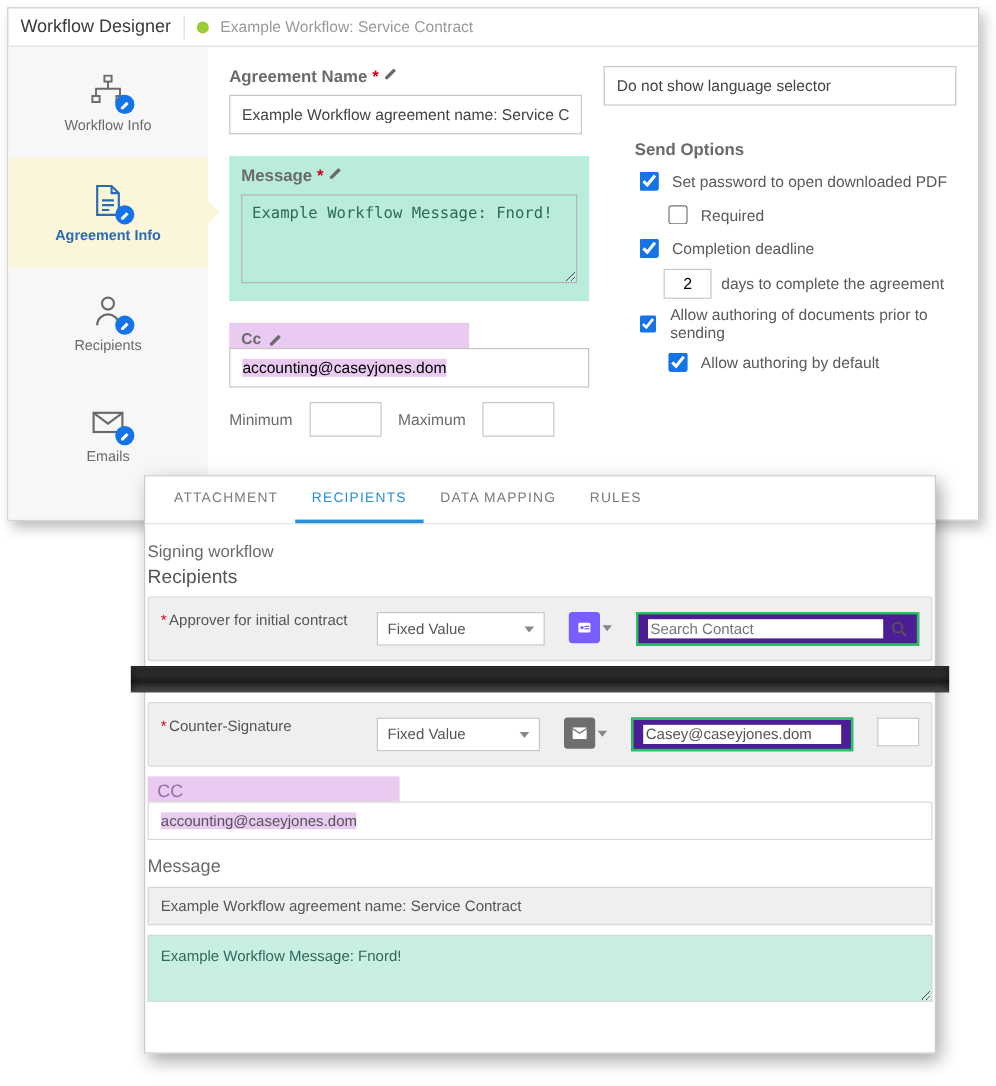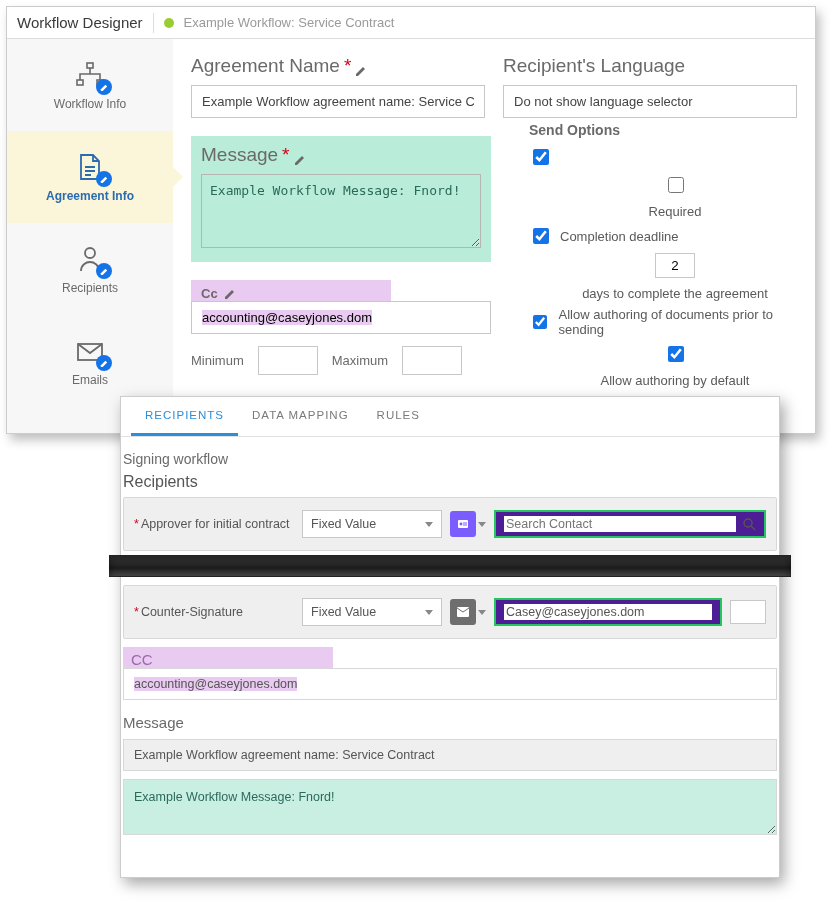--- a/index.html
+++ b/index.html
@@ -59,38 +59,38 @@
     position:absolute; right:-4px; bottom:-4px;
     width:16px; height:16px; border-radius:50%;
     background:#1473e6; display:flex; align-items:center; justify-content:center;
   }
   .badge svg { width:9px; height:9px; fill:#fff; }
   .main1 {
     flex:1; padding:16px 18px; position:relative;
   }
   .row { display:flex; gap:18px; }
   .col { flex:1; }
-  .fieldlabel { font-size:19px; color:#6a6a6a; font-weight:normal; margin-bottom:8px; display:flex; align-items:flex-end; gap:4px;}
+  .fieldlabel { font-size:14px; color:#6a6a6a; font-weight:bold; margin-bottom:8px; display:flex; align-items:flex-start; gap:4px;}
   .req { color:#d0021b; }
   .pencil { color:#6a6a6a; font-size:12px; cursor:pointer; }
   .txtinput {
     width:100%; border:1px solid #c7c7c7; padding:8px 10px; font-size:13px; color:#444;
   }
   .msg-wrap { background:#b9edd9; padding:8px 10px 10px 10px; margin-top:14px; width:300px;}
   .msg-ta { width:100%; height:74px; border:1px solid #b5b5b5; padding:8px; font-size:13px; color:#2b6a5b; resize:both; background:#b9edd9;}
   .cc-wrap { background:#e9caf0; padding:6px 10px 0 10px; margin-top:18px; width:200px;}
   .cc-label { font-size:13px; color:#6a6a6a; font-weight:bold; display:flex; gap:6px; align-items:center;}
   .cc-input-inner { border:1px solid #c7c7c7; padding:8px 10px; font-size:13px; width:300px; }
   .cc-input-inner span.hl { background:#e9caf0; }
   .minmax { display:flex; gap:14px; margin-top:12px; font-size:13px; color:#6a6a6a; align-items:center;}
   .minmax input { width:60px; border:1px solid #c7c7c7; padding:6px; }
   .send-opts { font-size:13px; color:#5a5a5a; }
   .send-opts h4 { font-size:14px; color:#6a6a6a; margin:0 0 8px 0; font-weight:bold;}
   .opt-row { display:flex; align-items:center; gap:8px; margin:6px 0; }
-  .opt-row.indent { margin-left:24px;flex-direction:column; }
+  .opt-row.indent { margin-left:24px; }
   .chk { width:16px; height:16px; accent-color:#1473e6; }
   .daysinput { width:40px; border:1px solid #c7c7c7; padding:4px; text-align:center; }
 
   
   .panel2 {
     position:absolute; left:120px; top:396px;
     width:660px; height:482px;
     background:#fff; border:1px solid #ccc;
     box-shadow: 4px 6px 14px rgba(0,0,0,0.35);
   }
@@ -100,21 +100,21 @@
   .tab {
     padding:12px 14px; font-size:11.5px; letter-spacing:1px; color:#7a7a7a; cursor:pointer;
     border-bottom:3px solid transparent;
   }
   .tab.active { color:#2b8ed8; border-bottom-color:#2b8ed8; }
   .p2-body { padding:10px 2px; }
   .p2-h { font-size:14px; color:#6a6a6a; margin:4px 0 6px 0;}
   .recipients-block { margin-top:6px;}
   .rec-row {
     background:#efefef; border:1px solid #d8d8d8; border-radius:2px;
-    padding:12px 10px; display:flex; align-items:center; gap:8px;
+    padding:12px 10px; display:flex; align-items:flex-start; gap:20px;
     font-size:12.5px; color:#555;
   }
   .rec-row .star { color:#d0021b; margin-right:2px;}
   .rec-label { flex:0 0 160px; }
   .ddl {
     border:1px solid #c7c7c7; background:#fff; padding:6px 8px; display:flex; align-items:center; justify-content:space-between;
     width:140px; font-size:12.5px; color:#555; cursor:pointer;
   }
   .caret { width:0;height:0;border-left:4px solid transparent;border-right:4px solid transparent;border-top:5px solid #888;}
   .iconbtn {
@@ -246,23 +246,20 @@
               <span class="req">*</span>
             <span class="pencil">
               <svg width="12" height="12" viewBox="0 0 12 12">
                   <path fill="#6a6a6a" d="M1 9l7-7 2 2-7 7H1z"></path>
                 </svg>
             </span>
           </div>
           <input class="txtinput" value="Example Workflow agreement name: Service Contract" style="">
         </div>
         <div class="col">
-          <div class="fieldlabel">
-            <span>Recipient's Language</span>
-          </div>
           <input class="txtinput" value="Do not show language selector" style="">
         </div>
       </div>
 
       <div class="row" style="margin-top:4px">
         <div style="width:320px">
           <div class="msg-wrap">
             <div class="fieldlabel">
               <span>Message</span>
                 <span class="req">*</span>
@@ -294,20 +291,21 @@
             <input style="">
             <span>Maximum</span>
             <input style="">
           </div>
         </div>
 
         <div class="col send-opts" style="margin-top:0">
           <h4>Send Options</h4>
           <div class="opt-row">
             <input type="checkbox" class="chk" checked="" style="">
+            <span>Set password to open downloaded PDF</span>
           </div>
           <div class="opt-row indent">
             <input type="checkbox" class="chk" style="">
             <span>Required</span>
           </div>
           <div class="opt-row">
             <input type="checkbox" class="chk" checked="" style="">
             <span>Completion deadline</span>
           </div>
           <div class="opt-row indent">
@@ -324,20 +322,21 @@
           </div>
         </div>
       </div>
 
     </div>
   </div>
 </div>
 
 <div class="panel2">
   <div class="tabs">
+    <div class="tab">ATTACHMENT</div>
     <div class="tab active">RECIPIENTS</div>
     <div class="tab">DATA MAPPING</div>
     <div class="tab">RULES</div>
   </div>
 
   <div class="p2-body">
     <div class="p2-h">Signing workflow</div>
     <div class="p2-h" style="font-size:16px;color:#555">Recipients</div>
 
     <div class="recipients-block">

